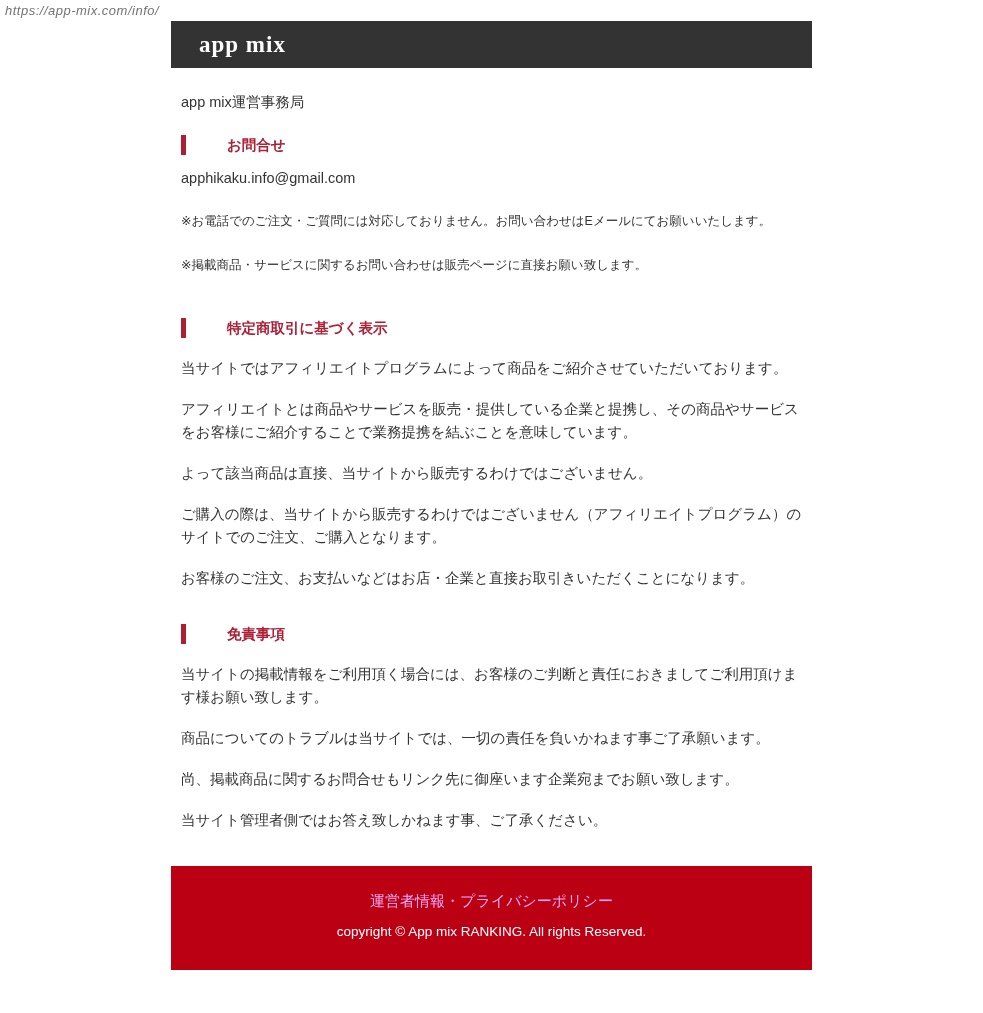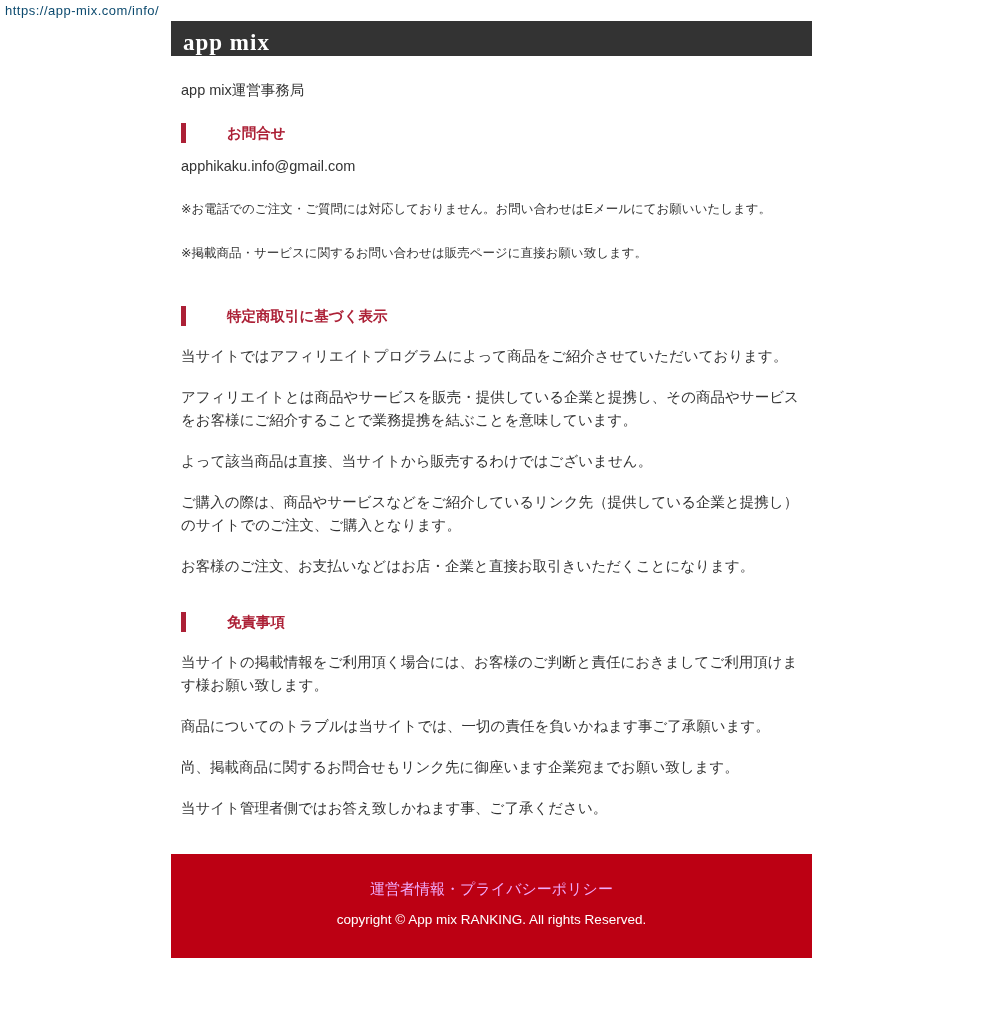--- a/index.html
+++ b/index.html
@@ -15,35 +15,36 @@
     width: 983px;
     height: 1013px;
     background: #ffffff;
     overflow: hidden;
   }
   .url-label {
     position: absolute;
     top: 3px;
     left: 5px;
     font-size: 13px;
-    color: #0c4a6e;
+    color: #737373;
     letter-spacing: 0.5px;
+    font-style: italic;
   }
   .container {
     position: absolute;
     top: 21px;
     left: 171px;
     width: 641px;
   }
   .site-header {
     background: #333333;
-    height: 35px;
+    height: 47px;
     display: flex;
-    align-items: flex-end;
-    padding-left: 12px;
+    align-items: center;
+    padding-left: 28px;
   }
   .site-title {
     margin: 0;
     color: #ffffff;
     font-family: "Liberation Serif", "DejaVu Serif", serif;
     font-weight: bold;
     font-size: 23px;
     letter-spacing: 1px;
   }
   .content {
@@ -133,21 +134,21 @@
       </section>
 
       <section>
         <h2 class="sec-heading gap-large">
           <span class="accent-bar"></span>
           <span>特定商取引に基づく表示</span>
         </h2>
         <p class="para first">当サイトではアフィリエイトプログラムによって商品をご紹介させていただいております。</p>
         <p class="para">アフィリエイトとは商品やサービスを販売・提供している企業と提携し、その商品やサービスをお客様にご紹介することで業務提携を結ぶことを意味しています。</p>
         <p class="para">よって該当商品は直接、当サイトから販売するわけではございません。</p>
-        <p class="para">ご購入の際は、商品やサービスなどをご紹介しているリンク先（提供している企業と提携し）のサイトでのご注文、ご購入となります。</p>
+        <p class="para">ご購入の際は、当サイトから販売するわけではございません（アフィリエイトプログラム）のサイトでのご注文、ご購入となります。</p>
         <p class="para">お客様のご注文、お支払いなどはお店・企業と直接お取引きいただくことになります。</p>
       </section>
 
       <section>
         <h2 class="sec-heading gap-medium">
           <span class="accent-bar"></span>
           <span>免責事項</span>
         </h2>
         <p class="para first">当サイトの掲載情報をご利用頂く場合には、お客様のご判断と責任におきましてご利用頂けます様お願い致します。</p>
         <p class="para">商品についてのトラブルは当サイトでは、一切の責任を負いかねます事ご了承願います。</p>

